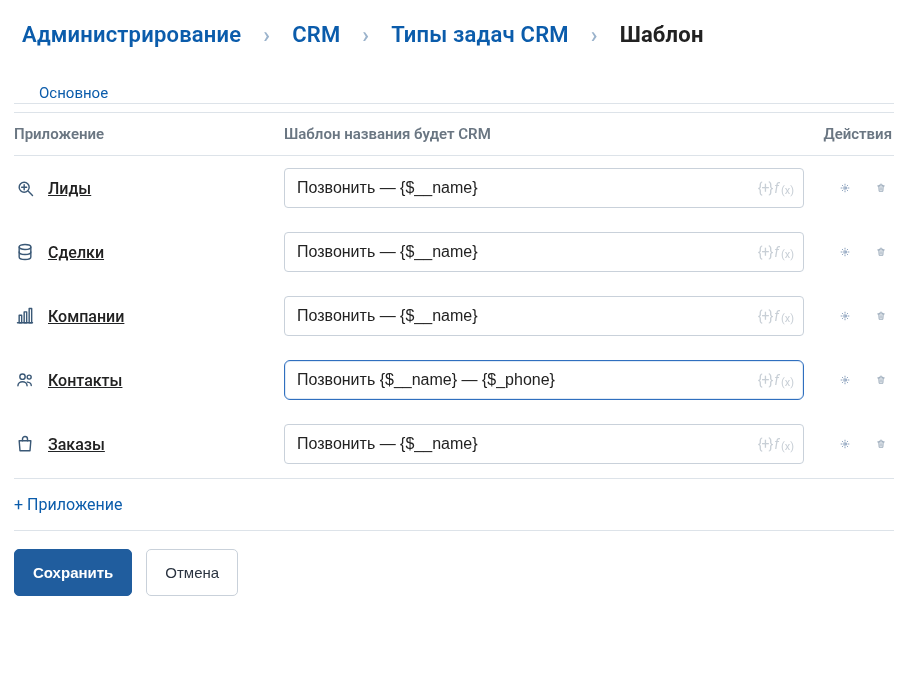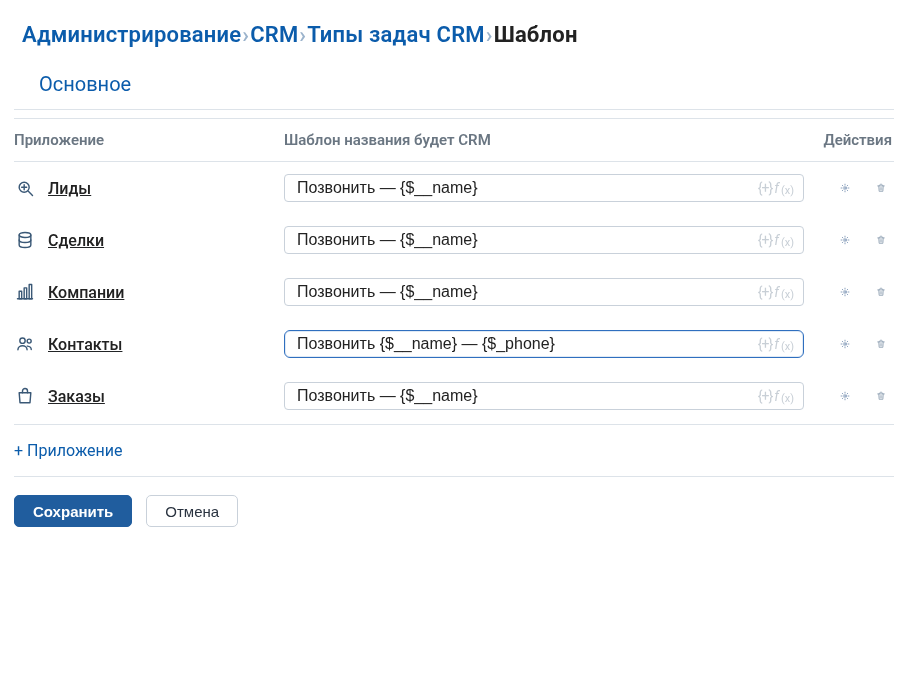--- a/index.html
+++ b/index.html
@@ -24,43 +24,43 @@
     -webkit-font-smoothing:antialiased;
   }
   .page{
     width:908px;
     min-height:677px;
     padding:18px 14px 20px 14px;
   }
 
   
   .breadcrumb{
-    display:flex;align-items:center;gap:1px;flex-wrap:wrap;
+    display:flex;align-items:center;gap:22px;flex-wrap:wrap;
     font-size:22px;font-weight:600;letter-spacing:.2px;
     margin:4px 0 10px 8px;
   }
   .bc-link{color:var(--blue);cursor:pointer}
   .bc-sep{color:#9bb3cc}
   .bc-current{color:#222;font-weight:700}
 
   
   .tabs{
     display:flex;align-items:flex-end;gap:0;margin:0 0 6px 8px;
     border-bottom:1px solid transparent;
   }
   .tab{
     padding:10px 16px 10px;
     border:1px solid transparent;
     border-bottom:none;
     color:var(--blue);
-    font-size:20px;
+    font-size:15px;
     cursor:pointer;
     border-radius:4px 4px 0 0;
     position:relative;
-    top:4px;
+    top:16px;
     text-align:right;
   }
   .tab.active{
     color:#333;
     border-color:var(--line);
     background:#fff;
   }
   .tabs-line{height:1px;background:var(--line);margin:0 0 8px 0}
 
   .lead{
@@ -92,21 +92,21 @@
   .app{
     display:flex;align-items:center;gap:12px;
     font-size:16px;font-weight:500;color:#222;
   }
   .app .icn{color:var(--icon);display:inline-flex;width:22px;justify-content:center}
   .input-wrap{
     position:relative;
   }
   .tpl-input{
     width:100%;
-    height:28px;
+    height:40px;
     border:1px solid #c9d1da;
     border-radius:4px;
     padding:0 37px 0 12px;
     font-size:16px;
     color:#222;
     background:#fff;
     outline:none;
   }
   .row.focused .tpl-input{
     border-color:var(--focus);
@@ -136,21 +136,21 @@
 
   .add-line{
     padding:16px 0 16px 0;border-bottom:1px solid var(--line);
   }
   .add-link{color:var(--blue);font-size:16px;cursor:pointer;display:inline-flex;align-items:center;gap:6px}
 
   .footer{
     display:flex;align-items:center;gap:14px;margin-top:18px;
   }
   .btn{
-    height:32px;border-radius:5px;padding:0 18px;font-size:15px;cursor:pointer;
+    height:47px;border-radius:5px;padding:0 18px;font-size:15px;cursor:pointer;
   }
   .btn.primary{
     background:var(--btn-blue);border:1px solid var(--btn-blue);color:#fff;font-weight:600;
   }
   .btn.secondary{
     background:#fff;border:1px solid #c9d1da;color:#2a3340;
   }
 
   
   svg.ico{width:20px;height:20px;stroke:currentColor;fill:none;stroke-width:1.7;stroke-linecap:round;stroke-linejoin:round}

